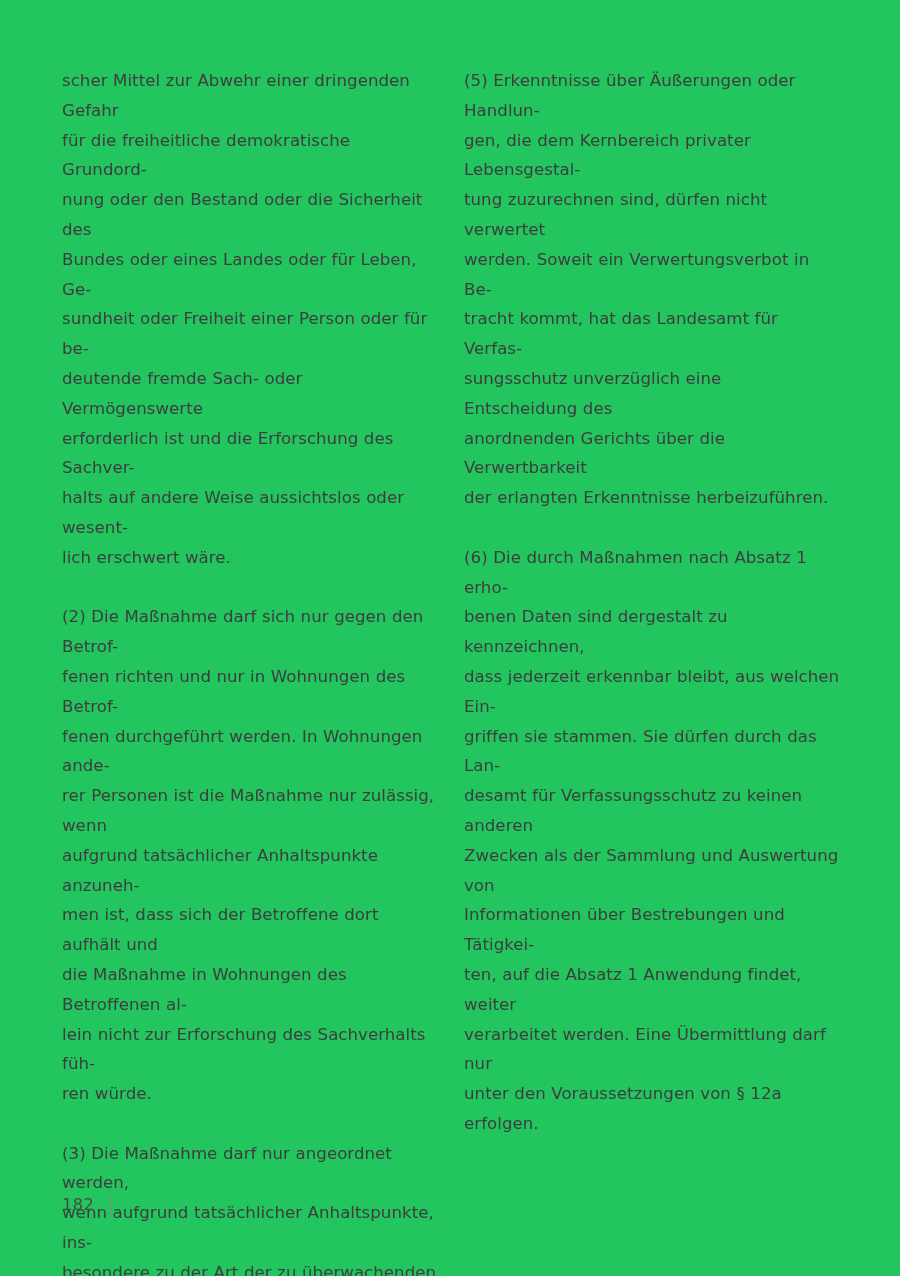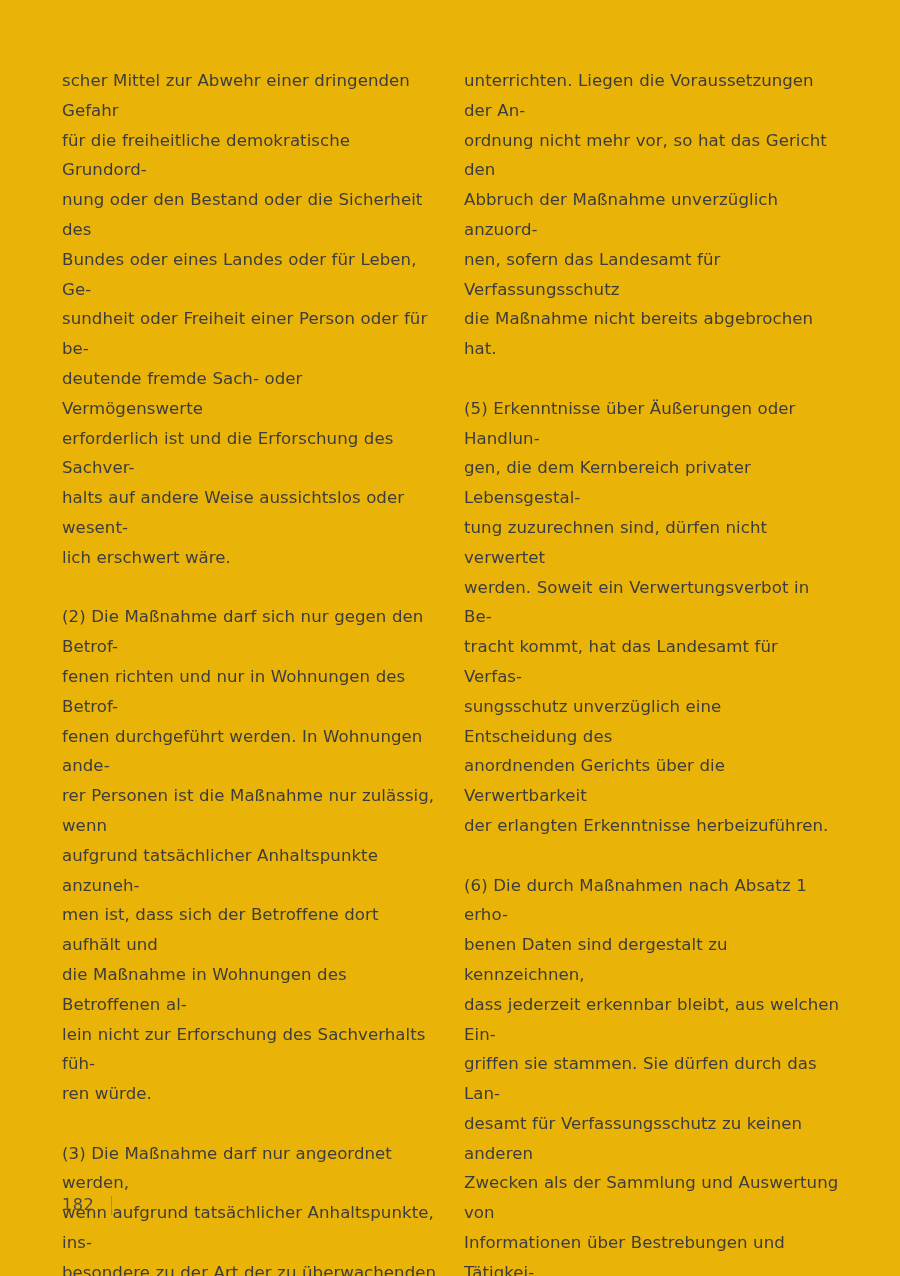--- a/index.html
+++ b/index.html
@@ -15,21 +15,21 @@
     font-family: "DejaVu Sans", "Liberation Sans", sans-serif;
     color: #3d3d3d;
     overflow: hidden;
   }
   .page {
     position: absolute;
     left: 0;
     top: 0;
     width: 900px;
     height: 1276px;
-    background: #eab308;
+    background: #22c55e;
   }
   .columns {
     position: absolute;
     left: 62px;
     top: 66px;
     width: 778px;
     height: 1090px;
     display: flex;
     flex-direction: row;
     justify-content: space-between;
@@ -107,25 +107,20 @@
 die Überwachung Äußerungen oder Handlungen,
 die dem Kernbereich privater Lebensgestaltung
 zuzurechnen sind, nicht erfasst werden. Gesprä-
 che oder Handlungen in Betriebs- oder Ge-
 schäftsräumen sind in der Regel nicht dem Kern-
 bereich privater Lebensgestaltung zuzurechnen.</p>
 
     </div>
 
     <div class="column">
-      <p class="para">unterrichten. Liegen die Voraussetzungen der An-
-ordnung nicht mehr vor, so hat das Gericht den
-Abbruch der Maßnahme unverzüglich anzuord-
-nen, sofern das Landesamt für Verfassungsschutz
-die Maßnahme nicht bereits abgebrochen hat.</p>
       <p class="para">(5) Erkenntnisse über Äußerungen oder Handlun-
 gen, die dem Kernbereich privater Lebensgestal-
 tung zuzurechnen sind, dürfen nicht verwertet
 werden. Soweit ein Verwertungsverbot in Be-
 tracht kommt, hat das Landesamt für Verfas-
 sungsschutz unverzüglich eine Entscheidung des
 anordnenden Gerichts über die Verwertbarkeit
 der erlangten Erkenntnisse herbeizuführen.</p>
       <p class="para">(6) Die durch Maßnahmen nach Absatz 1 erho-
 benen Daten sind dergestalt zu kennzeichnen,

